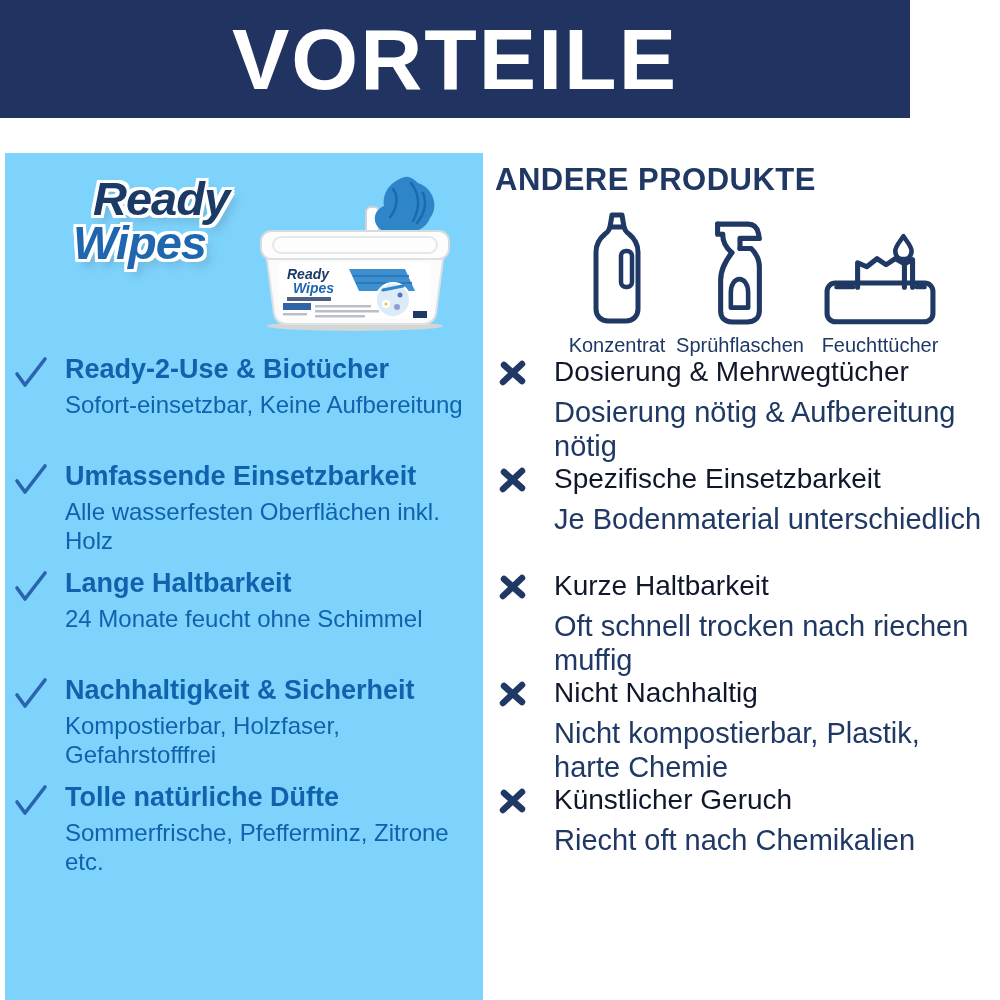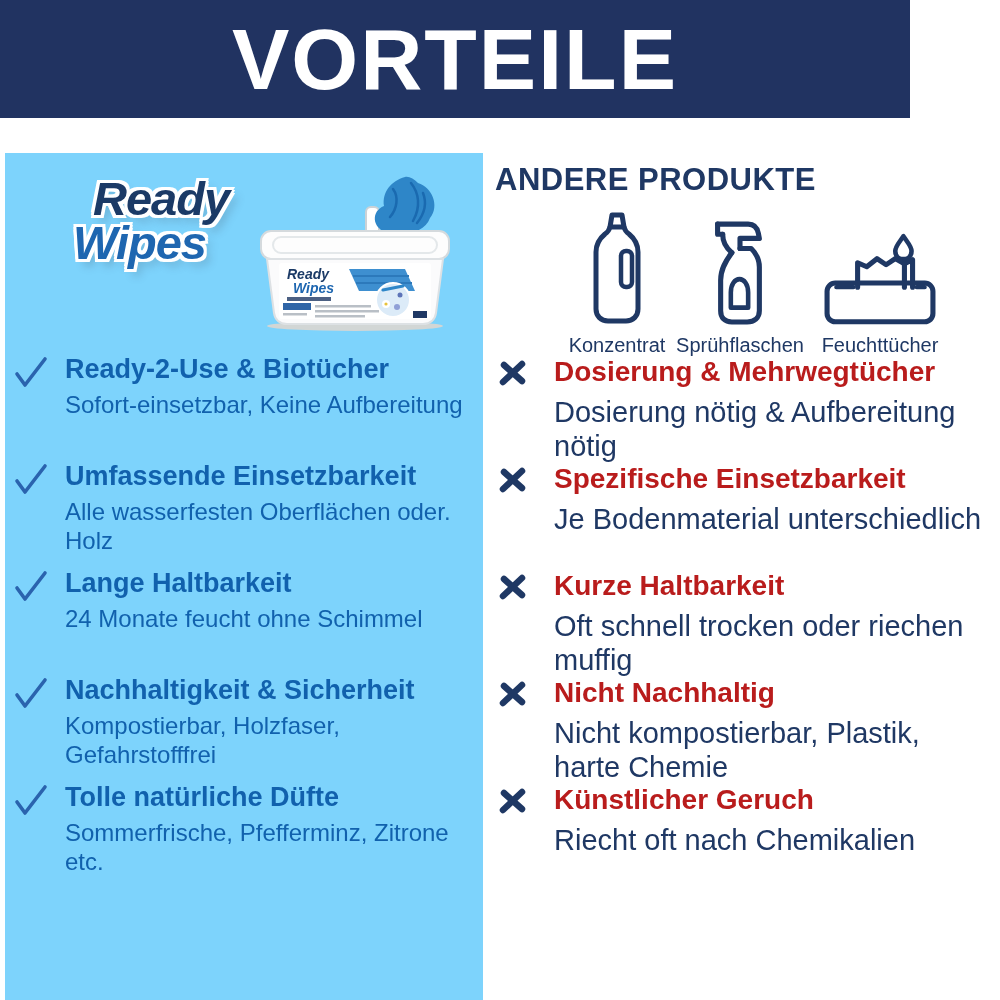--- a/index.html
+++ b/index.html
@@ -39,21 +39,21 @@
   .product-cell { position:absolute; display:flex; flex-direction:column; align-items:center; }
   .cell-1 { left:558px; top:202px; width:118px; }
   .cell-2 { left:672px; top:202px; width:136px; }
   .cell-3 { left:798px; top:202px; width:164px; }
   .icon-wrap { height:124px; display:flex; align-items:flex-end; justify-content:center; }
   .product-label { margin-top:8px; color:#1f3864; font-size:20px; white-space:nowrap;text-align:center; }
 
   .drawback-list { position:absolute; left:498px; top:355px; width:492px; }
   .d-item { display:flex; align-items:flex-start; height:107px; }
   .d-cross { width:56px; flex:0 0 56px; padding-top:4px; }
-  .d-title { color:#b91c1c; font-size:28px; font-weight:bold; line-height:1.2;text-align:center; }
+  .d-title { color:#0f172a; font-size:28px; font-weight:normal; line-height:1.2;text-align:center; }
   .d-sub   { color:#1f3864; font-size:29px; line-height:1.2; margin-top:6px; }
 
   svg { display:block; }
 </style>
 </head>
 <body>
 
 <div class="stage">
 
   <div class="banner">
@@ -126,21 +126,21 @@
         <div class="b-sub">Sofort-einsetzbar, Keine Aufbereitung</div></span>
       </div>
 
       <div class="b-item">
         <span class="b-check">
           <svg width="36" height="34" viewBox="0 0 36 34">
               <path d="M4 19 L12 30 L32 4" fill="none" stroke="#2a63ae" stroke-width="3.6" stroke-linecap="round" stroke-linejoin="round"></path>
             </svg>
         </span>
         <span><span class="b-title">Umfassende Einsetzbarkeit</span>
-        <div class="b-sub">Alle wasserfesten Oberflächen oder. Holz</div></span>
+        <div class="b-sub">Alle wasserfesten Oberflächen inkl. Holz</div></span>
       </div>
 
       <div class="b-item">
         <span class="b-check">
           <svg width="36" height="34" viewBox="0 0 36 34">
               <path d="M4 19 L12 30 L32 4" fill="none" stroke="#2a63ae" stroke-width="3.6" stroke-linecap="round" stroke-linejoin="round"></path>
             </svg>
         </span>
         <span><span class="b-title">Lange Haltbarkeit</span>
         <div class="b-sub">24 Monate feucht ohne Schimmel</div></span>
@@ -236,21 +236,21 @@
       <div class="d-sub">Je Bodenmaterial unterschiedlich</div></span>
     </div>
 
     <div class="d-item">
       <span class="d-cross">
         <svg width="30" height="28" viewBox="0 0 30 28">
             <path d="M6 6 L24 22 M24 5 L5 23" fill="none" stroke="#1f3864" stroke-width="6.5" stroke-linecap="round"></path>
           </svg>
       </span>
       <span><span class="d-title">Kurze Haltbarkeit</span>
-      <div class="d-sub">Oft schnell trocken oder riechen muffig</div></span>
+      <div class="d-sub">Oft schnell trocken nach riechen muffig</div></span>
     </div>
 
     <div class="d-item">
       <span class="d-cross">
         <svg width="30" height="28" viewBox="0 0 30 28">
             <path d="M6 6 L24 22 M24 5 L5 23" fill="none" stroke="#1f3864" stroke-width="6.5" stroke-linecap="round"></path>
           </svg>
       </span>
       <span><span class="d-title">Nicht Nachhaltig</span>
       <div class="d-sub">Nicht kompostierbar, Plastik, harte Chemie</div></span>

